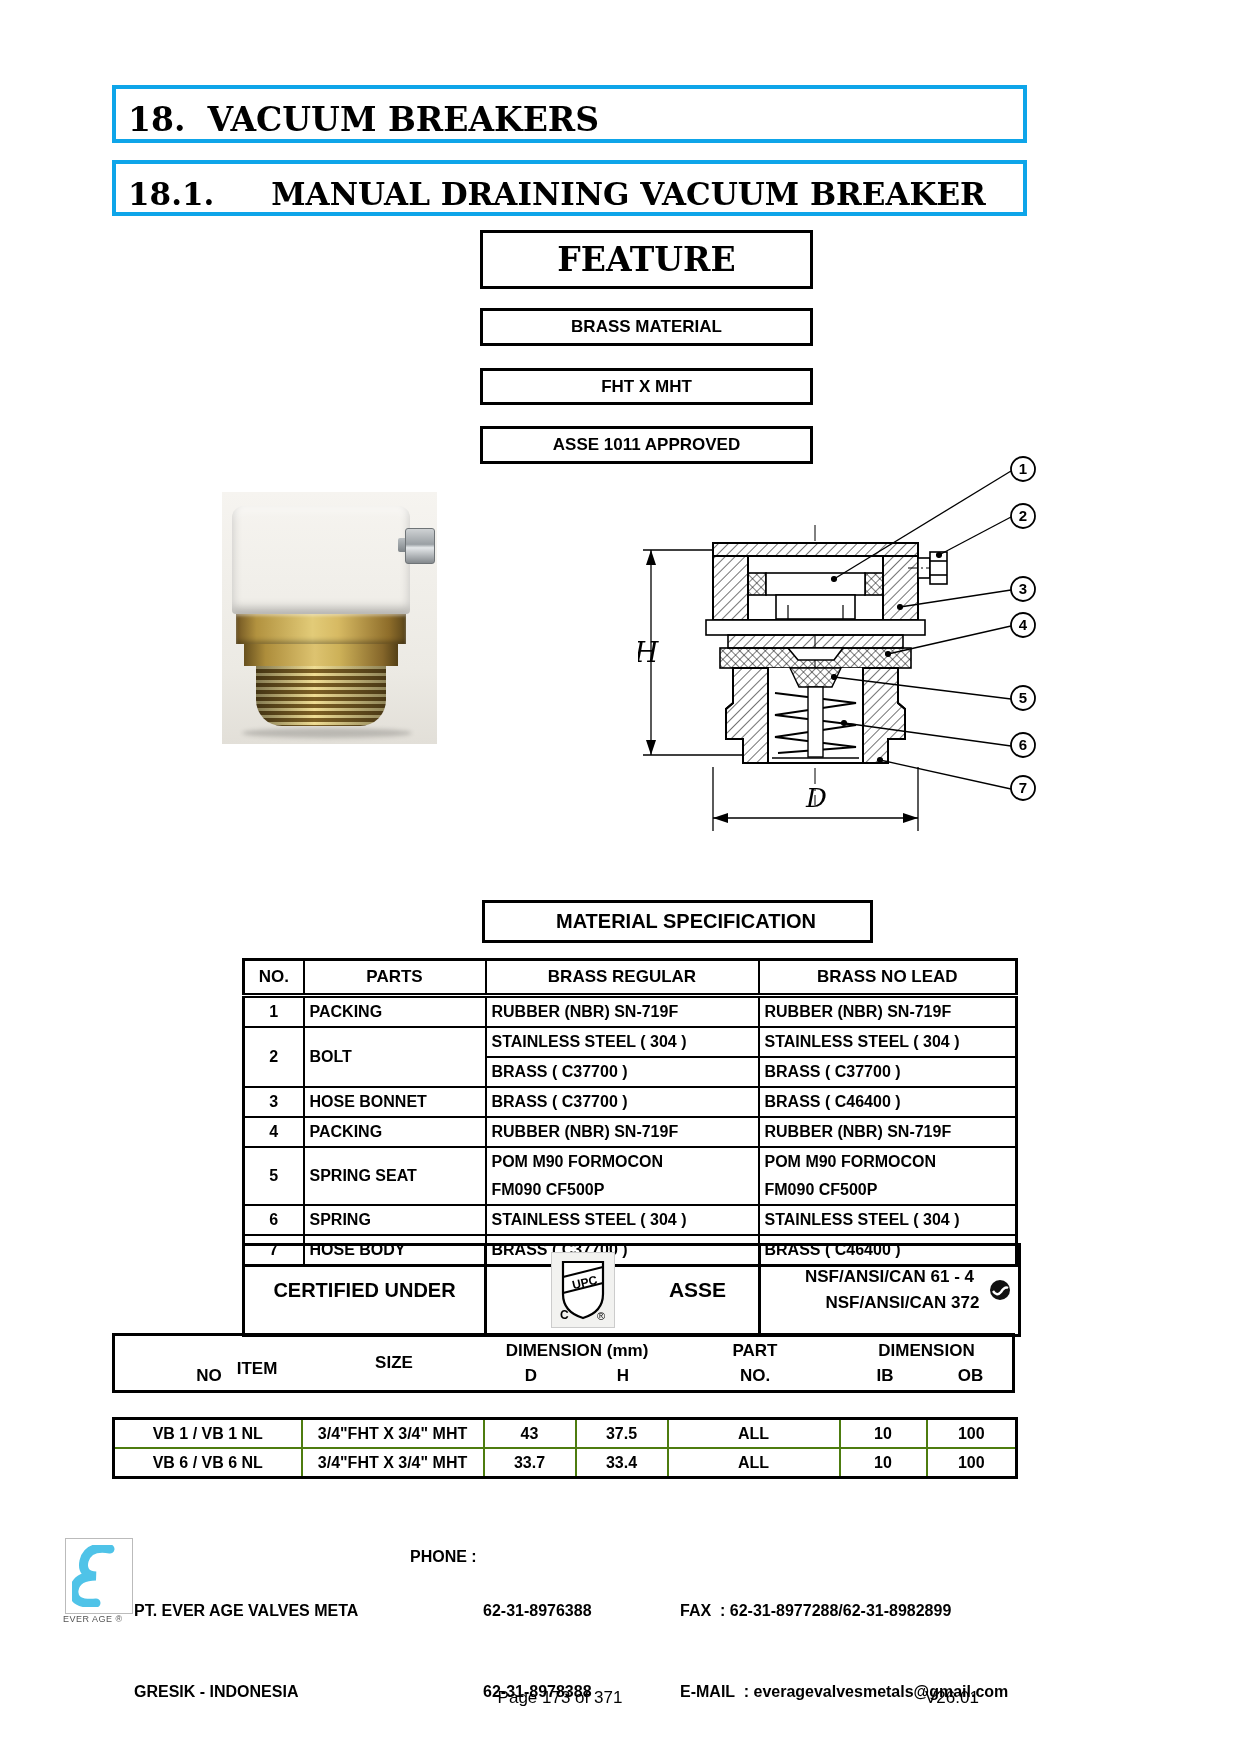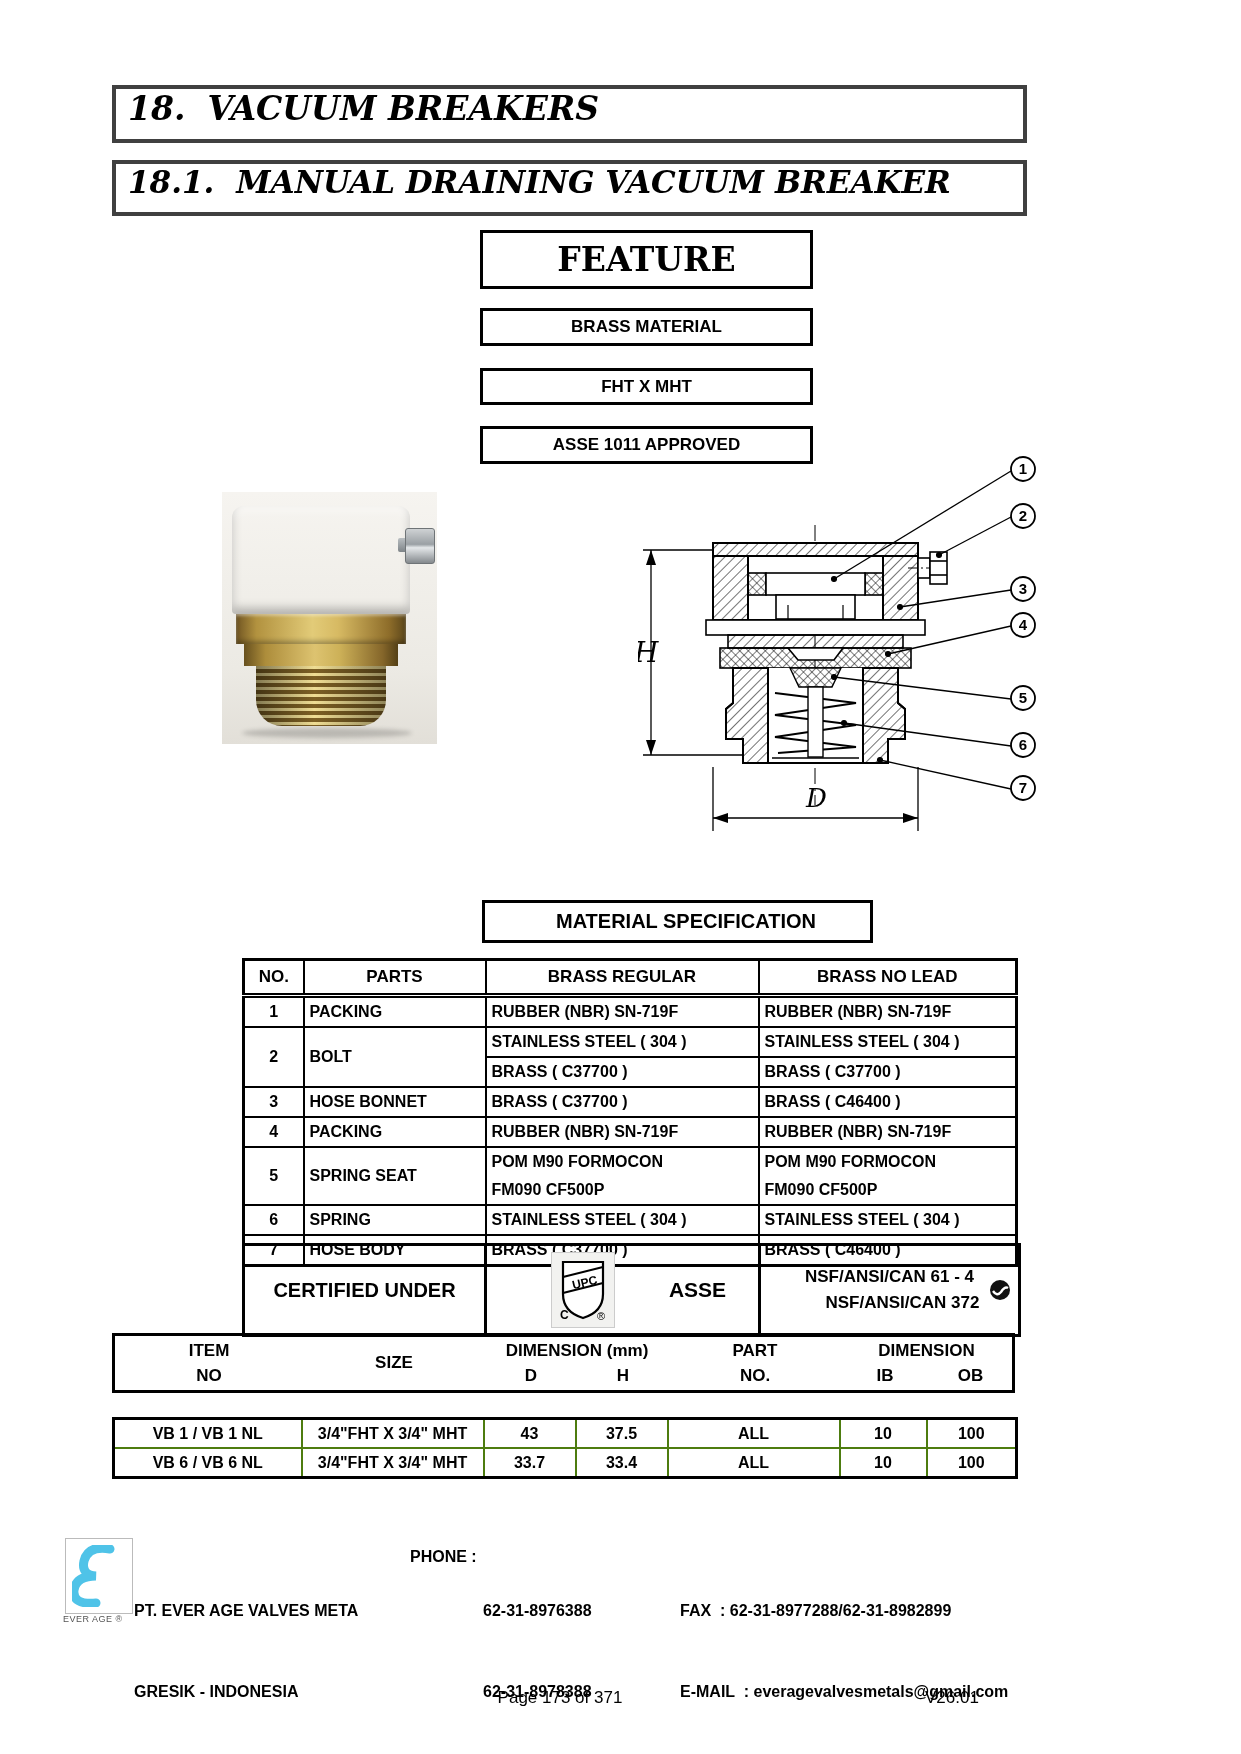--- a/index.html
+++ b/index.html
@@ -1,24 +1,24 @@
 <!DOCTYPE html>
 <html><head>
 <meta charset="utf-8">
 <style>
   html,body{margin:0;padding:0;background:#888;}
   .page{position:relative;width:1241px;height:1754px;background:#ffffff;margin:0 auto;
         font-family:"Liberation Sans",sans-serif;color:#000;overflow:hidden;}
   .abs{position:absolute;}
 
   
-  .bigbox{border:4px solid #404040;display:flex;align-items:flex-start;
-          font-family:"DejaVu Serif",serif;font-weight:bold;font-style:italic;}
+  .bigbox{border:4px solid #0ea5e9;display:flex;align-items:flex-end;
+          font-family:"DejaVu Serif",serif;font-weight:bold;}
   .titleA{left:112px;top:85px;width:895px;height:50px;font-size:33px;padding-left:12px;}
-  .titleB{left:112px;top:160px;width:895px;height:48px;font-size:31px;padding-left:12px;}
+  .titleB{left:112px;top:160px;width:895px;height:48px;font-size:31px;padding-left:12px;gap:35px;}
   .titleA .num,.titleB .num{margin-right:22px;}
 
   .fbox{border:3px solid #000;display:flex;align-items:center;justify-content:center;font-weight:bold;}
   .feature{left:480px;top:230px;width:327px;height:53px;font-family:"DejaVu Serif",serif;font-size:33px;}
   .feat1{left:480px;top:308px;width:327px;height:32px;font-size:17px;}
   .feat2{left:480px;top:368px;width:327px;height:31px;font-size:17px;}
   .feat3{left:480px;top:426px;width:327px;height:32px;font-size:17px;}
   .mstitle{left:482px;top:900px;width:368px;height:37px;font-size:20px;padding-left:17px;}
 
   
@@ -339,21 +339,21 @@
       <div>NSF/ANSI/CAN 61 - 4</div>
       <div class="nsf2">NSF/ANSI/CAN 372</div>
       <svg class="seal" width="24" height="24" viewBox="0 0 24 24">
         <circle cx="12" cy="12" r="10" fill="#111"></circle>
         <path d="M5,13 q4,6 8,1 q4,-6 7,-4" stroke="#fff" stroke-width="2.4" fill="none"></path>
       </svg>
     </div>
   </div>
 
   <div class="abs itemhdr">
-    <div class="ih" style="left:0;width:188px;top:5px;">ITEM</div>
+    <div class="ih" style="left:0;width:188px;top:23px;padding-left:48px;">ITEM</div>
     <div class="ih" style="left:0;width:188px;top:30px;">NO</div>
     <div class="ih" style="left:188px;width:182px;top:17px;">SIZE</div>
     <div class="ih" style="left:370px;width:184px;top:5px;">DIMENSION (mm)</div>
     <div class="ih" style="left:370px;width:92px;top:30px;">D</div>
     <div class="ih" style="left:462px;width:92px;top:30px;">H</div>
     <div class="ih" style="left:554px;width:172px;top:5px;">PART</div>
     <div class="ih" style="left:554px;width:172px;top:30px;">NO.</div>
     <div class="ih" style="left:726px;width:171px;top:5px;">DIMENSION</div>
     <div class="ih" style="left:726px;width:88px;top:30px;">IB</div>
     <div class="ih" style="left:814px;width:83px;top:30px;">OB</div>

